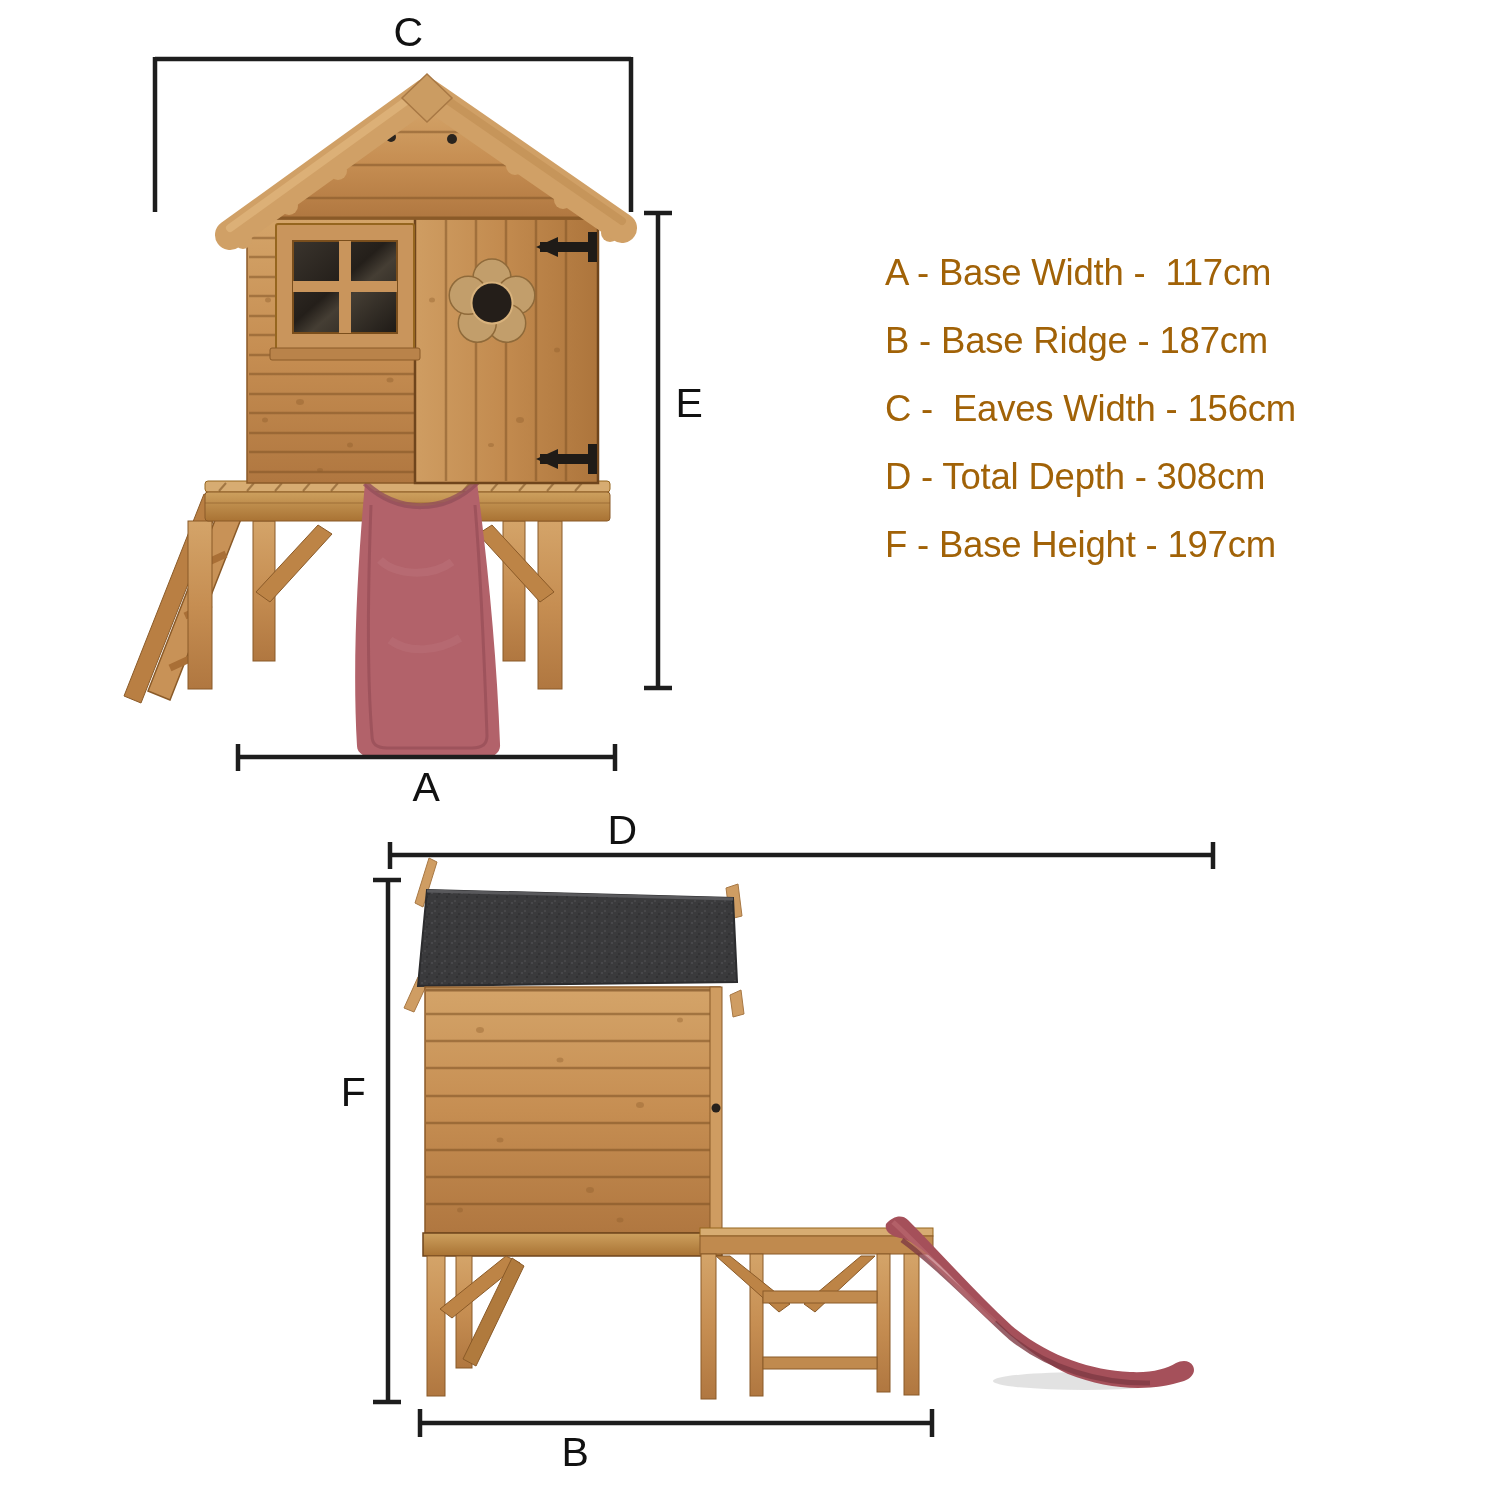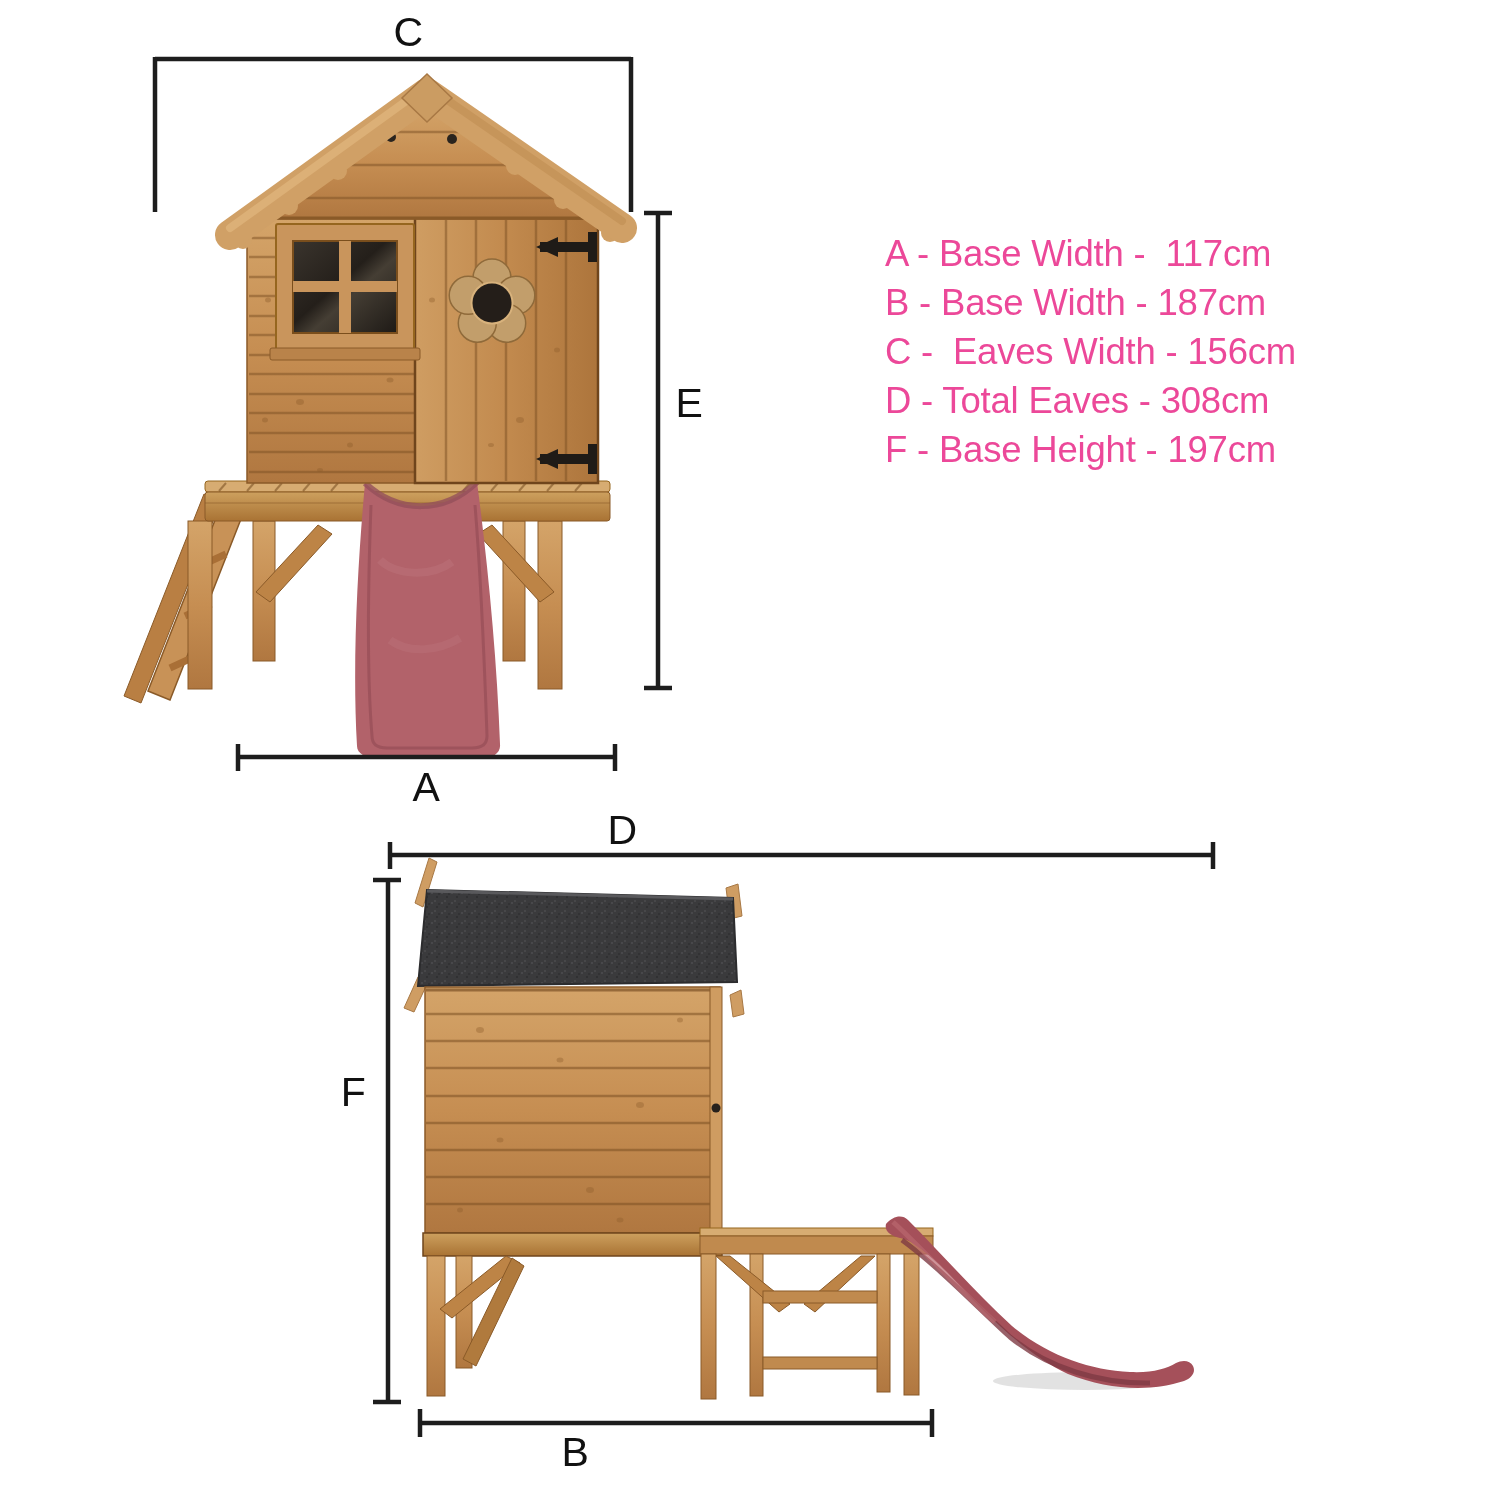--- a/index.html
+++ b/index.html
@@ -7,22 +7,22 @@
     position:relative;width:1500px;height:1500px;background:#ffffff;
     font-family:"Liberation Sans",sans-serif;overflow:hidden;
   }
   .art{position:absolute;left:0;top:0;width:1500px;height:1500px;}
   .dim-letter{
     position:absolute;transform:translate(-50%,-50%);
     font-size:41px;color:#111;font-weight:400;letter-spacing:-0.5px;
   }
   .legend{position:absolute;left:885px;top:229px;}
   .legend-row{
-    font-size:36.5px;line-height:49px;color:#ec4899;
-    white-space:pre;letter-spacing:-0.2px;
+    font-size:36.5px;line-height:49px;color:#a16207;
+    white-space:pre;letter-spacing:-0.2px;margin-top:19px;
   }
 </style>
 </head>
 <body>
 
 <div class="canvas">
 
   <svg class="art" viewBox="0 0 1500 1500">
     <defs>
       <linearGradient id="wg" x1="0" y1="0" x2="0" y2="1">
@@ -336,19 +336,19 @@
 
   <div class="dim-letter" style="left:408px;top:32px;">C</div>
   <div class="dim-letter" style="left:689px;top:403px;">E</div>
   <div class="dim-letter" style="left:426px;top:787px;">A</div>
   <div class="dim-letter" style="left:622px;top:830px;">D</div>
   <div class="dim-letter" style="left:353px;top:1092px;">F</div>
   <div class="dim-letter" style="left:575px;top:1452px;">B</div>
 
   <div class="legend">
     <div class="legend-row">A - Base Width -  117cm</div>
-    <div class="legend-row">B - Base Width - 187cm</div>
+    <div class="legend-row">B - Base Ridge - 187cm</div>
     <div class="legend-row">C -  Eaves Width - 156cm</div>
-    <div class="legend-row">D - Total Eaves - 308cm</div>
+    <div class="legend-row">D - Total Depth - 308cm</div>
     <div class="legend-row">F - Base Height - 197cm</div>
   </div>
 
 </div>
 
 </body></html>

